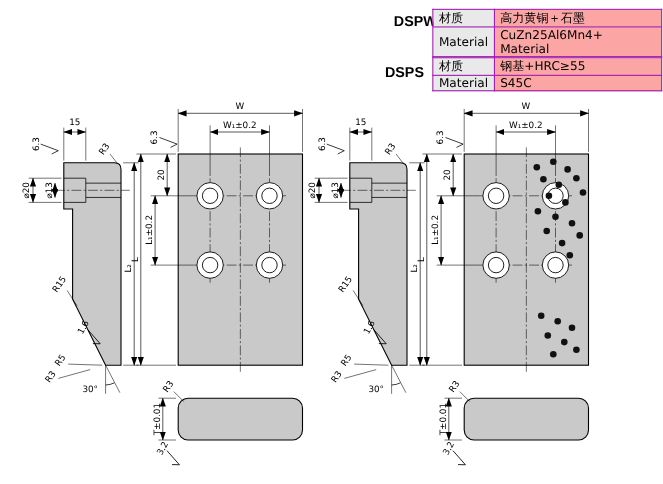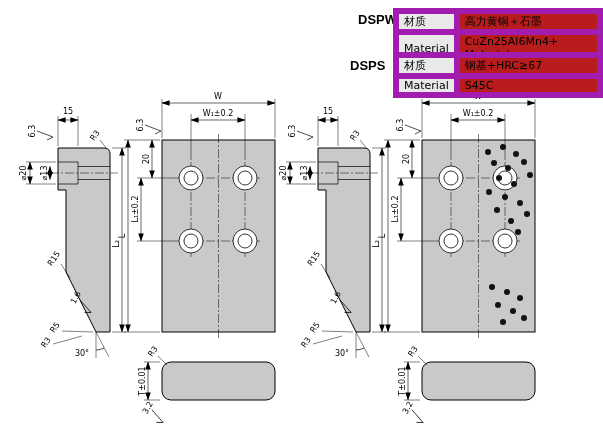--- a/index.html
+++ b/index.html
@@ -3,23 +3,23 @@
 <meta charset="utf-8">
 <style>
   * { margin:0; padding:0; box-sizing:border-box; }
   body { background:#fff; font-family:"DejaVu Sans", sans-serif; }
   .canvas { position:relative; width:603px; height:440px; background:#fff; overflow:hidden; }
 
   .model-label { position:absolute; font-weight:bold; font-size:13px;
                  font-family:"Liberation Sans", sans-serif; color:#000; }
   table.spec { position:absolute; border-collapse:collapse; font-size:11px; color:#000;
                font-family:"DejaVu Sans", sans-serif; }
-  table.spec td { border:6px solid #a21caf; height:14px; padding:0 5px; vertical-align:middle; }
+  table.spec td { border:1px solid #a21caf; height:14px; padding:0 5px; vertical-align:middle; }
   table.spec td.key { width:52px; background:#e9e9e9; }
-  table.spec td.val { width:152px; background:#b91c1c; }
+  table.spec td.val { width:152px; background:#fca5a5; }
 
   svg { position:absolute; left:0; top:0; }
   svg text { font-family:"DejaVu Sans", sans-serif; font-size:8px; fill:#000; }
   .part   { fill:#c9c9c9; stroke:#000; stroke-width:1; }
   .hole   { fill:#fff; stroke:#000; stroke-width:0.8; }
   .thin   { fill:none; stroke:#000; stroke-width:0.7; }
   .ext    { stroke:#000; stroke-width:0.5; }
   .leader { stroke:#000; stroke-width:0.5; }
   .dim    { stroke:#000; stroke-width:0.6; fill:none;
             marker-start:url(#arr); marker-end:url(#arr); }
@@ -231,21 +231,21 @@
       <td class="val">CuZn25Al6Mn4+ Material</td>
     </tr>
   </tbody>
     </table>
 
   <div class="model-label" style="left:350px; top:58px;text-align:right;">DSPS</div>
   <table class="spec" style="left:393px; top:52px;">
     <tbody>
         <tr>
       <td class="key">材质</td>
-      <td class="val">钢基+HRC≥67</td>
+      <td class="val">钢基+HRC≥55</td>
     </tr>
     <tr>
       <td class="key">Material</td>
       <td class="val">S45C</td>
     </tr>
   </tbody>
     </table>
 
 </div>
 

